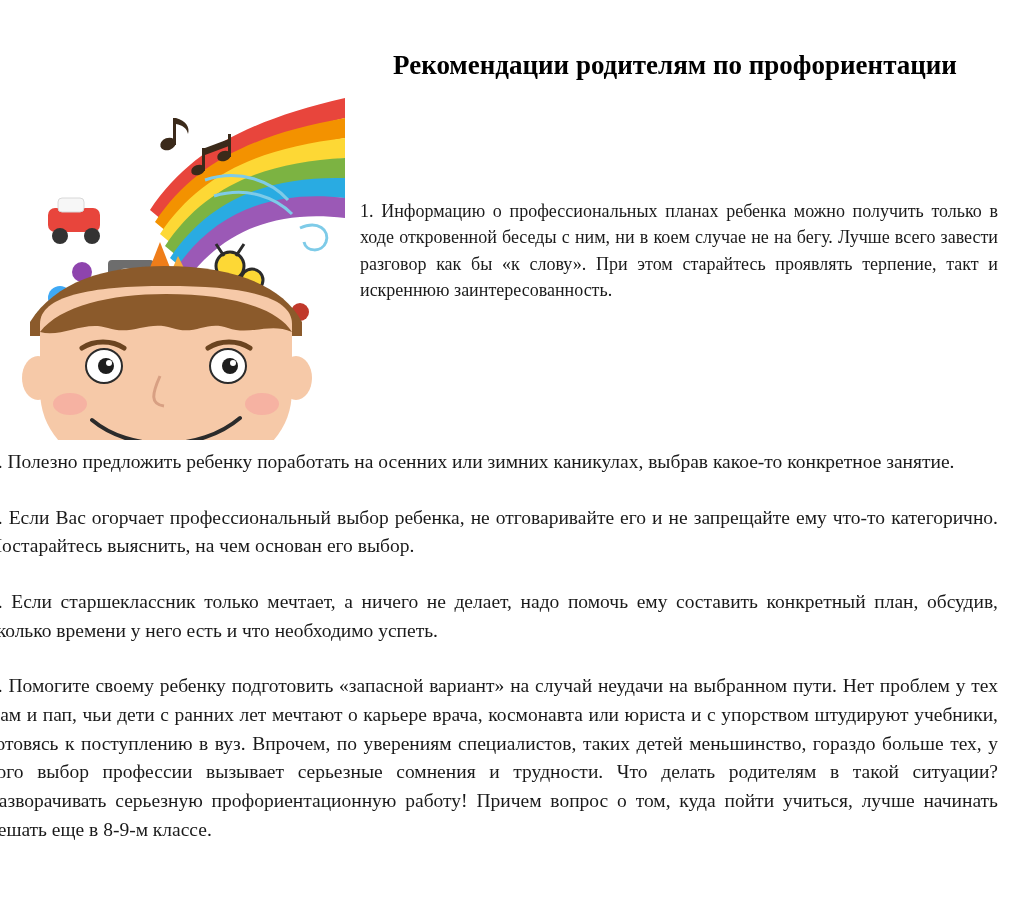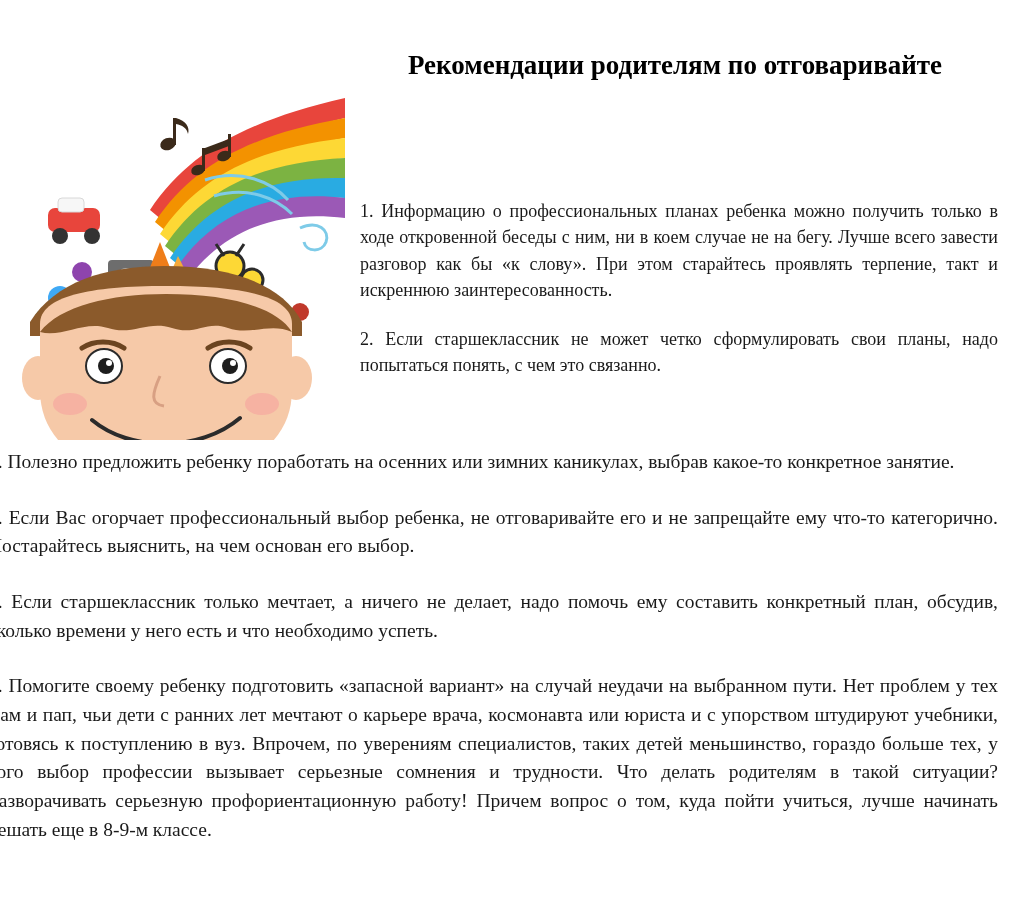--- a/index.html
+++ b/index.html
@@ -76,21 +76,21 @@
   }
   .full-col p.last {
     margin-bottom: 0;
   }
 </style>
 </head>
 <body>
 
 <div id="page">
 
-  <div class="title">Рекомендации родителям по отговаривайте</div>
+  <div class="title">Рекомендации родителям по профориентации</div>
 
   <div class="illustration">
     <svg width="350" height="380" viewBox="0 0 350 380" xmlns="http://www.w3.org/2000/svg">
 
       <g>
         <path d="M150 150 C 190 90, 250 60, 345 38 L345 58 C 255 80, 200 108, 162 160 Z" fill="#e8453c"></path>
         <path d="M155 162 C 195 102, 255 74, 345 58 L345 78 C 260 94, 205 120, 167 172 Z" fill="#f39200"></path>
         <path d="M160 174 C 200 114, 260 88, 345 78 L345 98 C 265 108, 210 132, 172 184 Z" fill="#fdd835"></path>
         <path d="M165 186 C 205 126, 265 102, 345 98 L345 118 C 270 122, 215 144, 177 196 Z" fill="#7cb342"></path>
         <path d="M170 198 C 210 138, 270 116, 345 118 L345 138 C 275 136, 220 156, 182 208 Z" fill="#29abe2"></path>
@@ -171,21 +171,20 @@
       <path d="M92 360 C 130 392, 200 392, 240 358" stroke="#2b2b2b" stroke-width="4" fill="none" stroke-linecap="round"></path>
 
       <rect x="134" y="408" width="64" height="24" fill="#efb694"></rect>
       <path d="M74 438 C 100 418, 130 412, 166 412 C 202 412, 232 418, 258 438 L262 470 L70 470 Z" fill="#5fc6e8"></path>
       <path d="M146 412 C 152 430, 182 430, 188 412" stroke="#3aa9cf" stroke-width="4" fill="none"></path>
     </svg>
   </div>
 
   <div class="right-col">
     <p>1. Информацию о профессиональных планах ребенка можно получить только в ходе откровенной беседы с ним, ни в коем случае не на бегу. Лучше всего завести разговор как бы «к слову». При этом старайтесь проявлять терпение, такт и искреннюю заинтересованность.</p>
-    <p>2. Если старшеклассник не может четко сформулировать свои планы, надо попытаться понять, с чем это связанно.</p>
   </div>
 
   <div class="full-col">
     <p>3. Полезно предложить ребенку поработать на осенних или зимних каникулах, выбрав какое-то конкретное занятие.</p>
     <p>4. Если Вас огорчает профессиональный выбор ребенка, не отговаривайте его и не запрещайте ему что-то категорично. Постарайтесь выяснить, на чем основан его выбор.</p>
     <p>5. Если старшеклассник только мечтает, а ничего не делает, надо помочь ему составить конкретный план, обсудив, сколько времени у него есть и что необходимо успеть.</p>
     <p class="last">6. Помогите своему ребенку подготовить «запасной вариант» на случай неудачи на выбранном пути. Нет проблем у тех мам и пап, чьи дети с ранних лет мечтают о карьере врача, космонавта или юриста и с упорством штудируют учебники, готовясь к поступлению в вуз. Впрочем, по уверениям специалистов, таких детей меньшинство, гораздо больше тех, у кого выбор профессии вызывает серьезные сомнения и трудности. Что делать родителям в такой ситуации? Разворачивать серьезную профориентационную работу! Причем вопрос о том, куда пойти учиться, лучше начинать решать еще в 8-9-м классе.</p>
   </div>
 
 </div>

